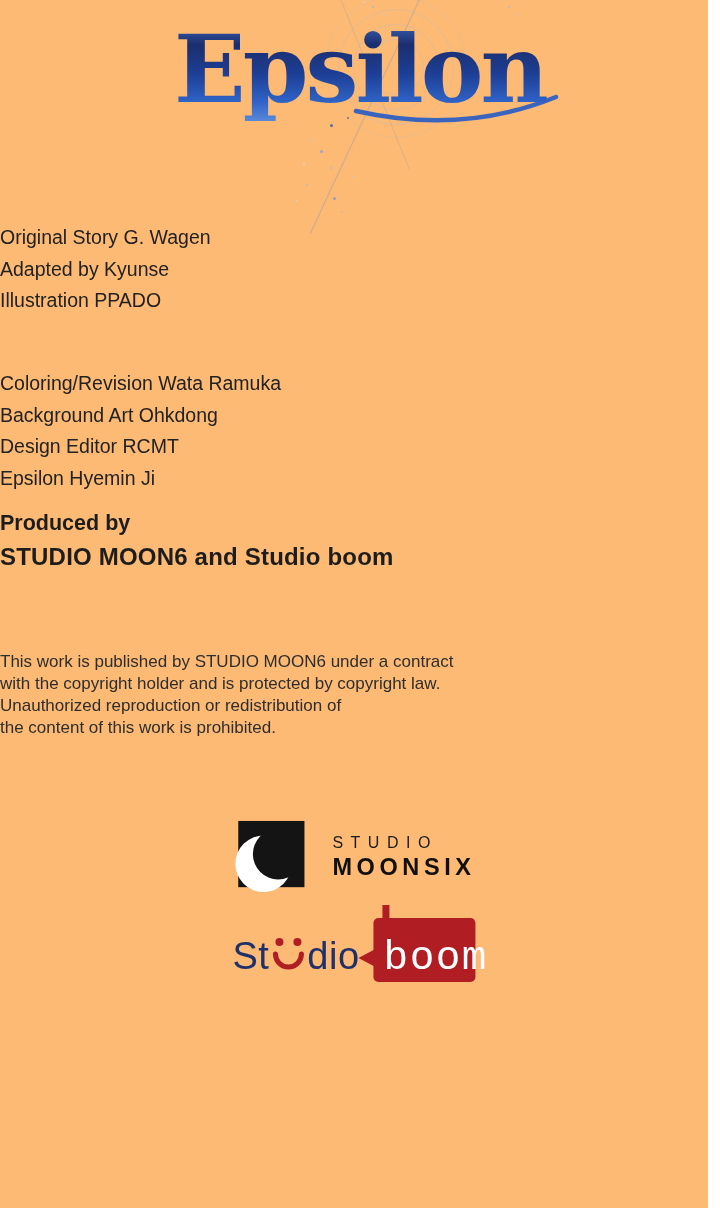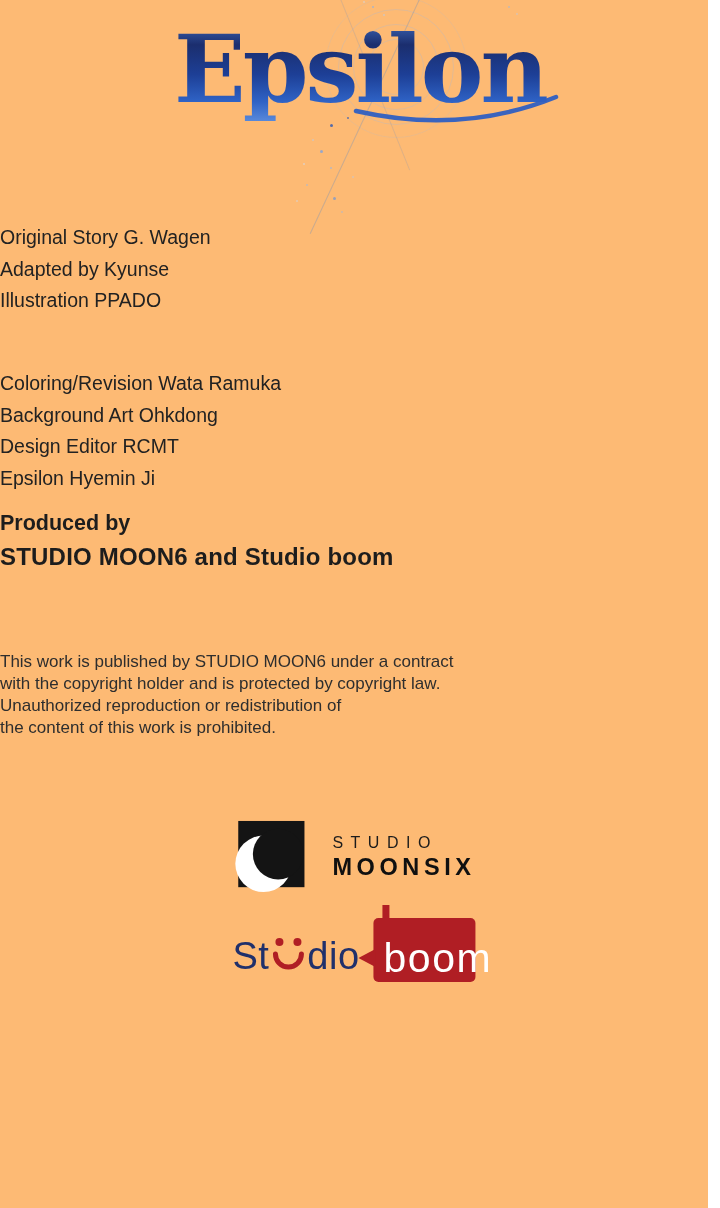--- a/index.html
+++ b/index.html
@@ -47,21 +47,21 @@
     line-height:1;color:var(--sb-navy,#20306b);letter-spacing:.5px;padding-bottom:7px;}
   .sb-smiley{margin:0 2px 0 2px;display:block;}
   .sb-bubble{position:relative;width:102px;height:64px;background:var(--sb-red,#b01e24);
     border-radius:5px;margin-left:14px;}
   .sb-bubble .tail{position:absolute;left:-15px;top:31px;width:0;height:0;
     border-top:9px solid transparent;border-bottom:9px solid transparent;
     border-right:17px solid var(--sb-red,#b01e24);}
   .sb-bubble .stem{position:absolute;left:9px;top:-13px;width:7px;height:15px;
     background:var(--sb-red,#b01e24);}
   .sb-boom{position:absolute;left:10px;bottom:3px;color:#fff;font-size:41px;
-    line-height:1;font-weight:400;letter-spacing:1.5px;}
+    line-height:1;font-weight:400;letter-spacing:1.5px;font-family:Liberation Mono, monospace;}
 </style>
 </head>
 <body>
 
 <div class="page">
 
   <header class="title-wrap">
     <div class="ring r4"></div>
     <div class="ring r3"></div>
     <div class="ring r2"></div>

